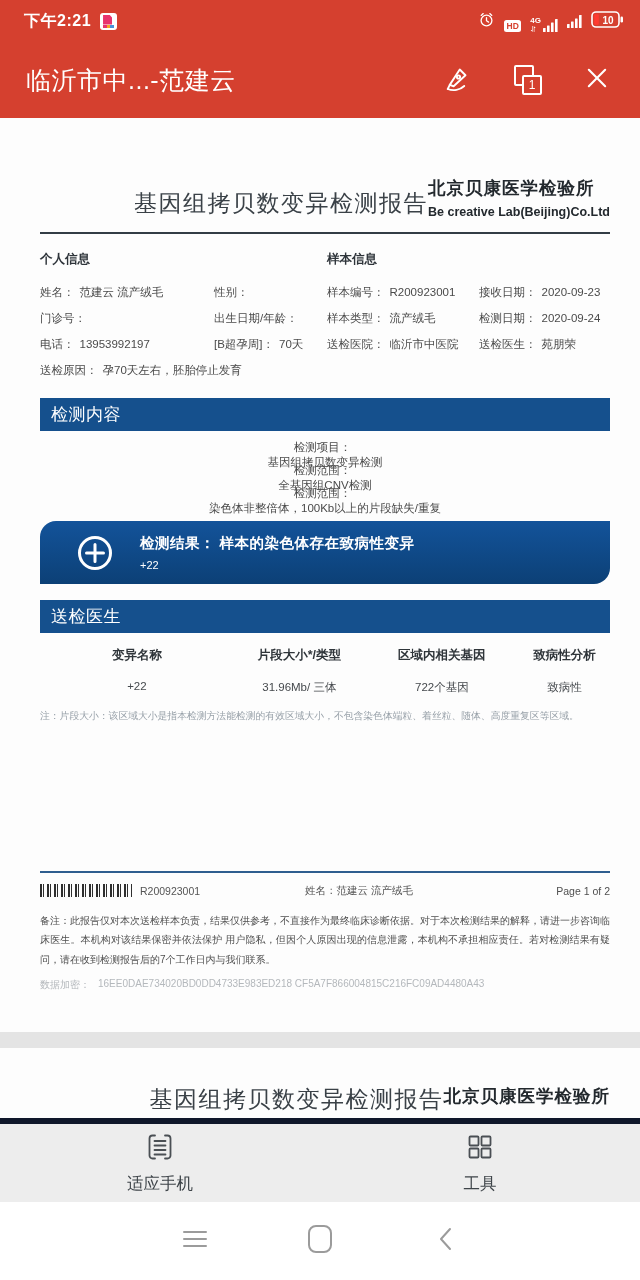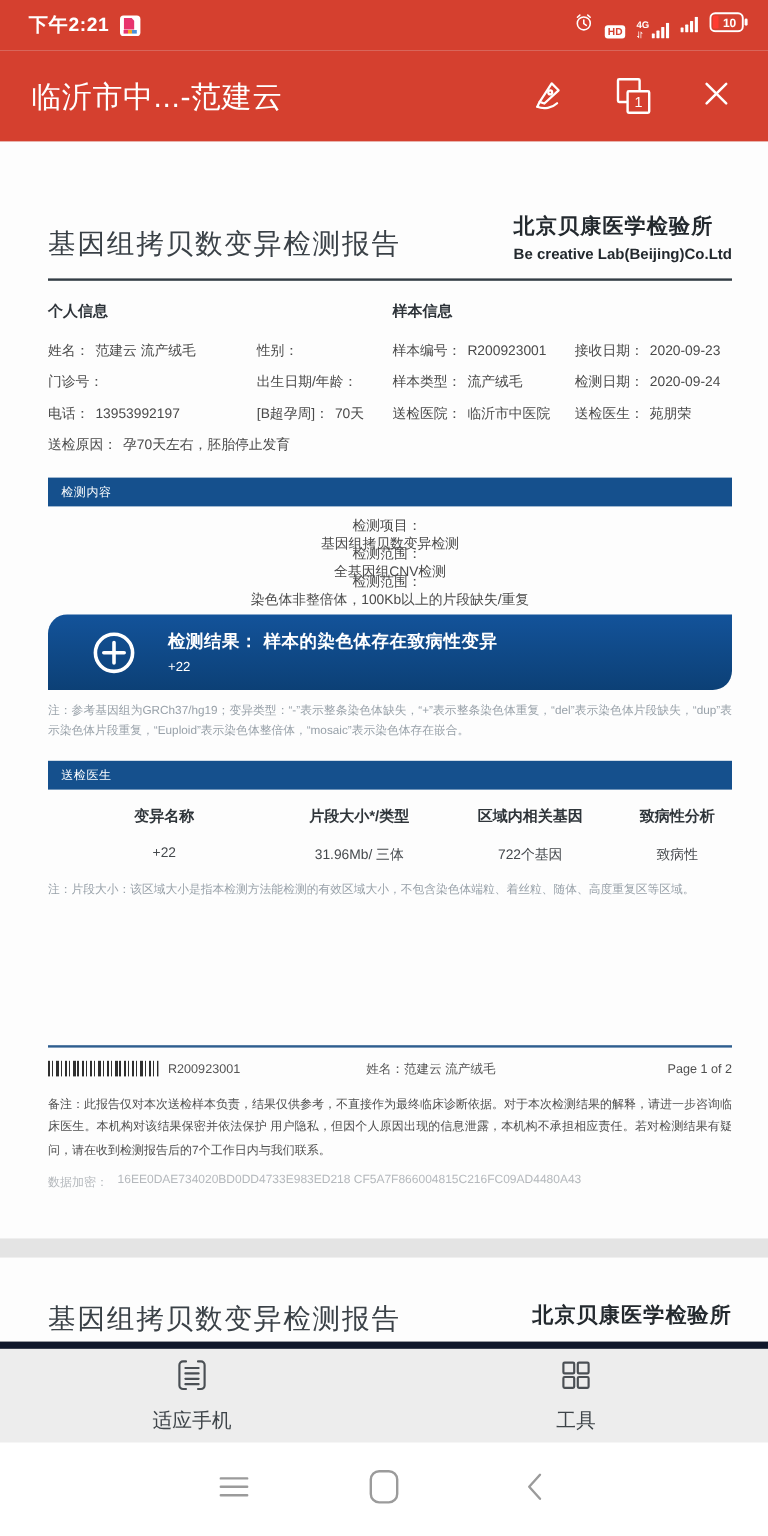--- a/index.html
+++ b/index.html
@@ -30,36 +30,36 @@
   .pages-back { position:absolute; left:2px; top:0; width:20px; height:21px;
     border:2px solid #fff; border-radius:2px; }
   .pages-front { position:absolute; right:0; bottom:0; width:20px; height:20px;
     border:2px solid #fff; border-radius:2px; background:#d5402f; display:flex;
     align-items:center; justify-content:center; font-size:12px; color:#fff; }
 
   
   .page1 { height:914px; background:#fdfdfd; position:relative; overflow:hidden; }
   .pad { margin-left:40px; margin-right:30px; }
 
-  .doc-header { display:flex; justify-content:space-between; align-items:flex-end; padding-top:58px; }
+  .doc-header { display:flex; justify-content:flex-end; align-items:flex-end; padding-top:58px; }
   .report-title { font-size:23px; color:#3a4147; letter-spacing:1.5px; }
   .lab-cn { font-size:17.5px; font-weight:bold; color:#23292e; letter-spacing:1px; }
   .lab-en { font-size:12.5px; font-weight:bold; color:#23292e; margin-top:5px; }
   .head-rule { border-top:2px solid #333d45; margin-top:13px; }
 
   .info-area { display:flex; margin-top:17px; font-size:11.5px; color:#4a4a4a; }
   .info-left { width:287px; } .info-right { flex:1; }
   .info-title { font-weight:bold; font-size:12.5px; color:#2e343a; margin-bottom:11px; }
   .i-row { display:flex; height:26px; align-items:center; }
   .info-left .c1 { width:174px; } .info-right .c1 { width:152px; }
   .c2 { flex:1; }
   .fl { margin-right:5px; white-space:nowrap; }
   .i-reason { height:26px; display:flex; align-items:center; }
 
-  .section-band { margin-top:15px; background:#15508d; color:#fff; font-size:10px;
+  .section-band { margin-top:15px; background:#15508d; color:#fff; font-size:17px;
     padding:5px 11px; letter-spacing:.5px; }
   .content-items { margin-top:9px; font-size:11.5px; color:#4a4a4a; }
   .ci-row { height:23px; display:flex; align-items:center;flex-direction:column; }
 
   .result-box { margin-top:12px; height:63px; border-radius:16px 0 16px 0; color:#fff;
     background:linear-gradient(180deg,#13539a 0%,#0c4076 100%); display:flex; align-items:center; }
   .rb-icon { margin:0 26px 0 36px; flex:0 0 auto; display:flex; }
   .rb-line1 { font-size:14.5px; font-weight:bold; letter-spacing:.5px; }
   .rb-value { font-size:11px; margin-top:6px; }
   .result-note { margin-top:9px; font-size:9.8px; color:#98a1a9; line-height:1.75; text-align:justify; }
@@ -246,21 +246,20 @@
       <svg width="38" height="38" viewBox="0 0 38 38" fill="none" stroke="#fff" stroke-width="3" stroke-linecap="round">
         <circle cx="19" cy="19" r="15.5"></circle>
         <path d="M19 10.5 V27.5 M10.5 19 H27.5"></path>
       </svg>
     </span>
     <span>
       <div class="rb-line1"><span>检测结果：</span> <span>样本的染色体存在致病性变异</span></div>
       <div class="rb-value">+22</div>
     </span>
   </div>
-  <div class="result-note pad">注：参考基因组为GRCh37/hg19；变异类型：“-”表示整条染色体缺失，“+”表示整条染色体重复，“del”表示染色体片段缺失，“dup”表示染色体片段重复，“Euploid”表示染色体整倍体，“mosaic”表示染色体存在嵌合。</div>
 
   <div class="section-band band-results pad">送检医生</div>
   <div class="table-head pad">
     <span class="tc1">变异名称</span>
     <span class="tc2">片段大小*/类型</span>
     <span class="tc3">区域内相关基因</span>
     <span class="tc4">致病性分析</span>
   </div>
   <div class="table-row pad">
     <span class="tc1">+22</span>

